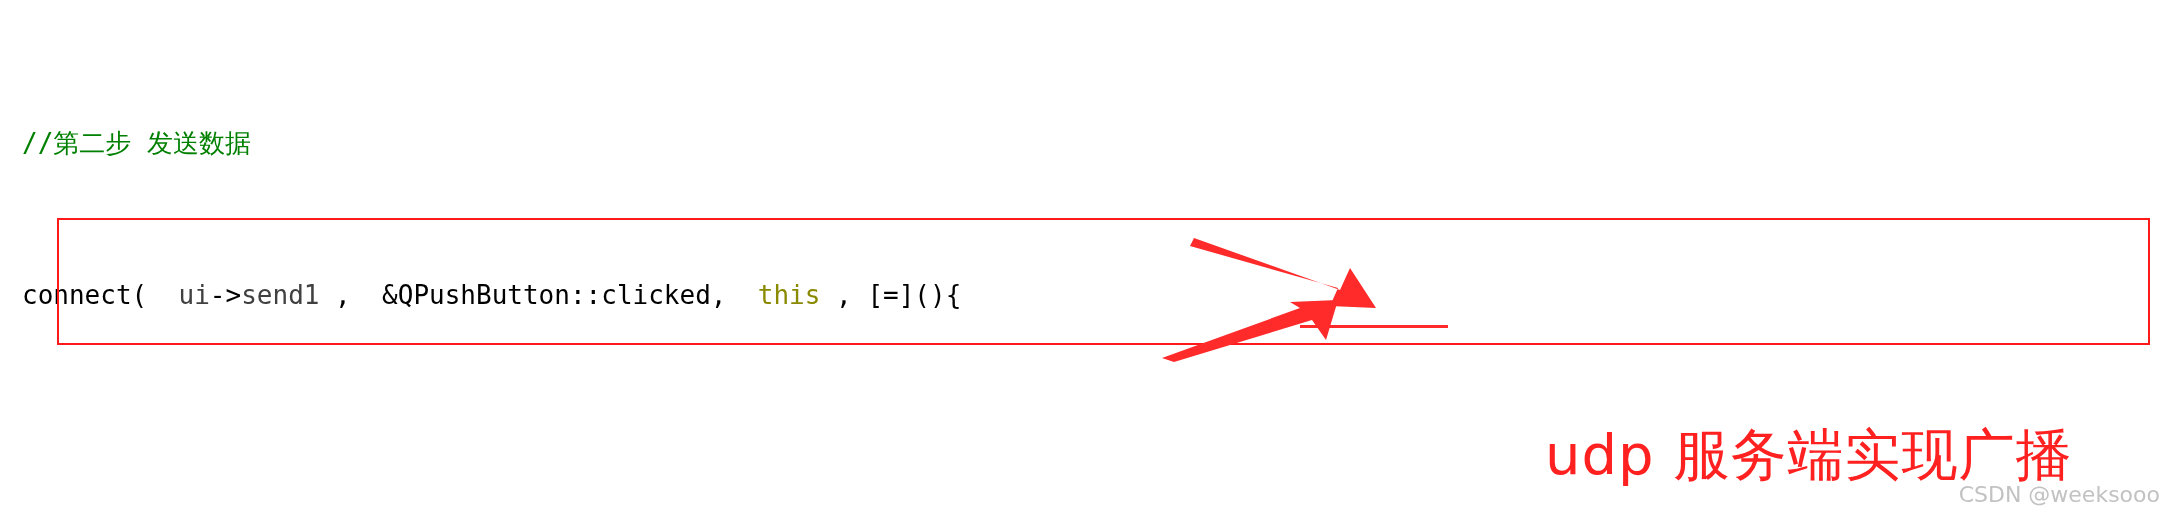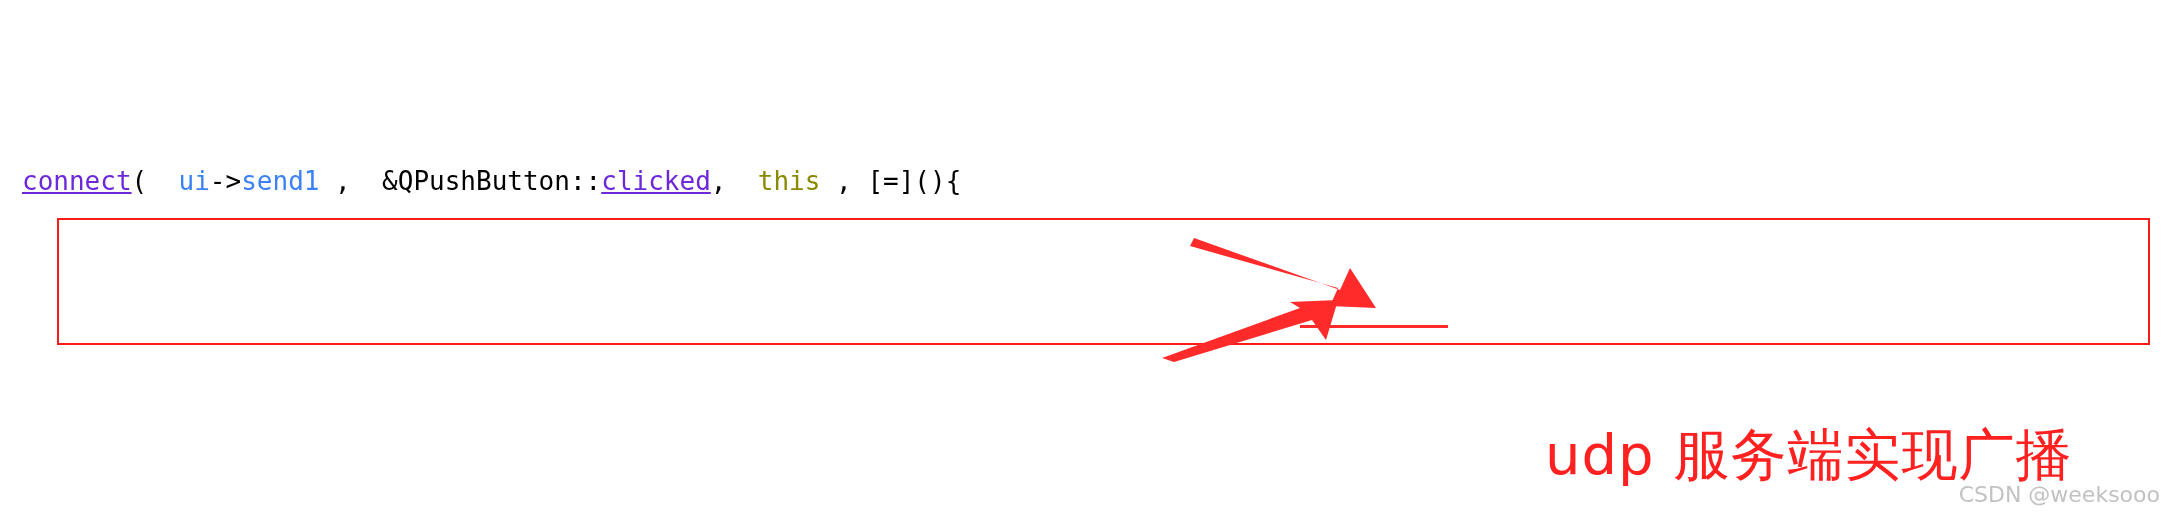--- a/index.html
+++ b/index.html
@@ -33,22 +33,22 @@
     line-height: 38px;
     white-space: pre;
     color: #000000;
   }
 
   .line { white-space: pre; height: 38px; }
   .line.blank { height: 38px; }
 
   
   .cmt   { color: #008000; }
-  .var   { color: #3b82f6; }
-  .fn    { color: #6d28d9; text-decoration: underline; }
+  .var   { color: #404040; }
+  .fn    { color: #000000; }
   .cls   { color: #000000; }
   .kw    { color: #8a8a00; text-align: right; }
   .plain { color: #000000; }
 
   
   #highlight-box {
     position: absolute;
     left: 57px;
     top: 218px;
     width: 2093px;
@@ -97,20 +97,21 @@
     white-space: pre;
   }
 </style>
 </head>
 <body>
 
 <div id="root">
 
   <div class="code">
 
+    <div class="line"><span class="cmt">//第二步 发送数据</span></div>
 
     <div class="line"><span class="fn">connect</span><span class="plain">(  </span><span class="var">ui</span><span class="plain">-&gt;</span><span class="var">send1</span><span class="plain"> ,  </span><span class="plain">&amp;</span><span class="cls">QPushButton</span><span class="plain">::</span><span class="fn">clicked</span><span class="plain">,  </span><span class="kw">this</span><span class="plain"> , </span><span class="plain">[=](){</span></div>
 
     <div class="line blank"></div>
 
     
 
     
 
     

